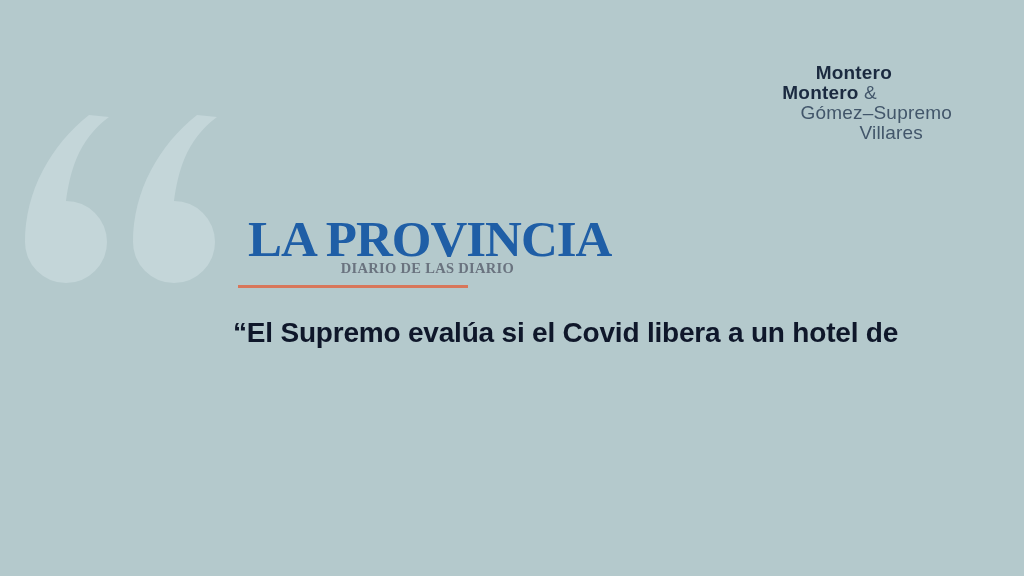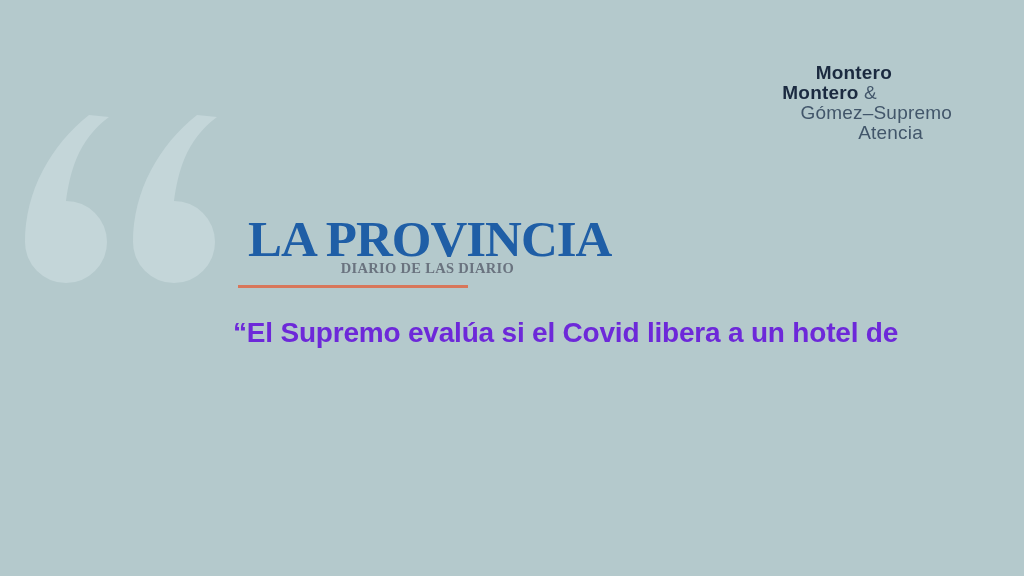--- a/index.html
+++ b/index.html
@@ -78,21 +78,21 @@
   
   .headline {
     position: absolute;
     left: 233px;
     top: 314px;
     width: 700px;
     font-size: 28px;
     font-weight: 700;
     line-height: 37px;
     letter-spacing: -0.2px;
-    color: #6d28d9;
+    color: #0f172a;
     white-space: nowrap;
   }
 </style>
 </head>
 <body>
 
 <div class="slide">
 
   <div class="big-quote">
     <svg width="194" height="172" viewBox="0 0 194 172" xmlns="http://www.w3.org/2000/svg" aria-hidden="true">
@@ -100,21 +100,21 @@
         <path d="M 66 0 C 28 30, 2 76, 2 127 A 41 41 0 1 0 43 86 C 47 58, 54 26, 86 2 L 66 0 Z"></path>
         <path d="M 66 0 C 28 30, 2 76, 2 127 A 41 41 0 1 0 43 86 C 47 58, 54 26, 86 2 L 66 0 Z" transform="translate(108,0)"></path>
       </g>
     </svg>
   </div>
 
   <div class="firm-logo">
     <div class="fl-line1 bold">Montero</div>
     <div class="fl-line2"><span class="bold">Montero</span><span class="light"> &amp;</span></div>
     <div class="fl-line3 light">Gómez–Supremo</div>
-    <div class="fl-line4 light">Atencia</div>
+    <div class="fl-line4 light">Villares</div>
   </div>
 
   <div class="newspaper">
     <div class="np-name">LA PROVINCIA</div>
     <div class="np-tagline">DIARIO DE LAS DIARIO</div>
   </div>
 
   <div class="divider"></div>
 
   <div class="headline">

